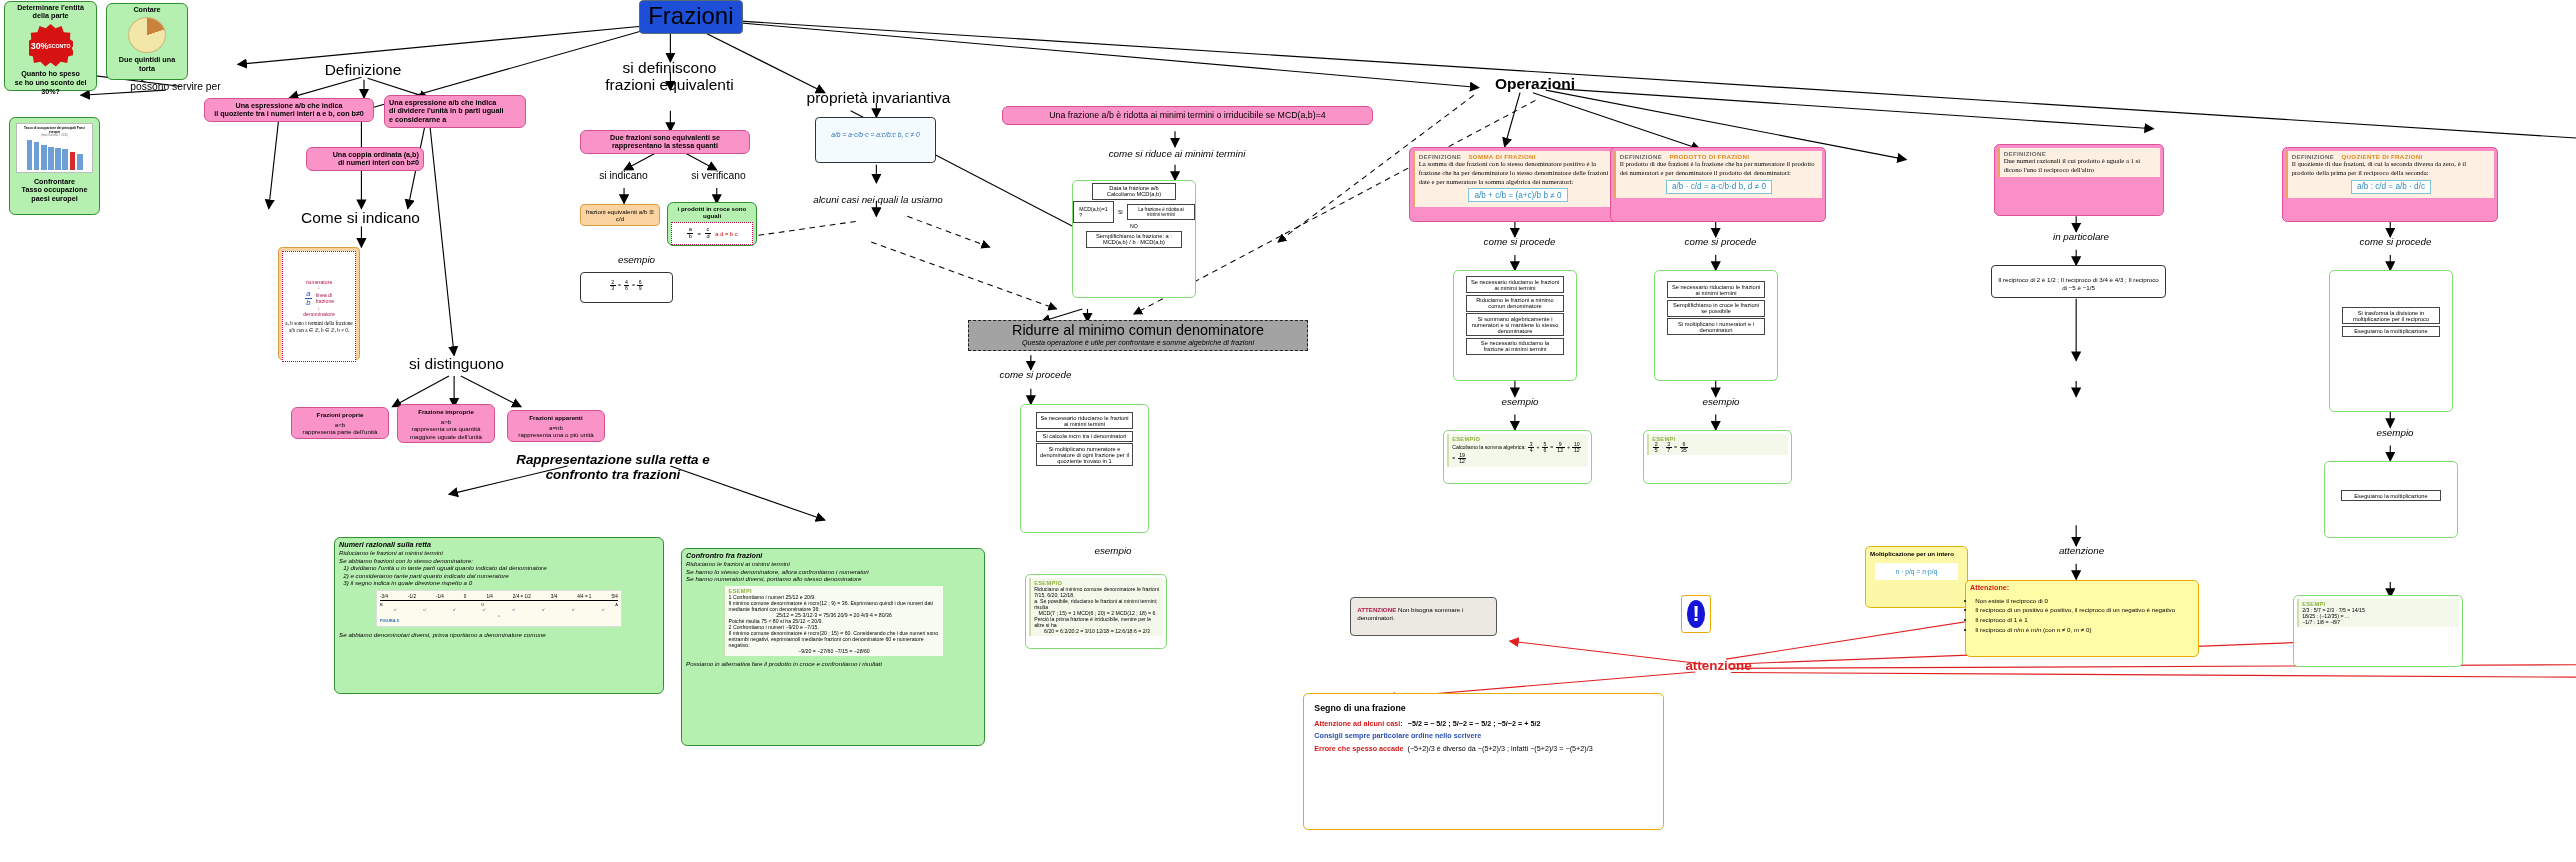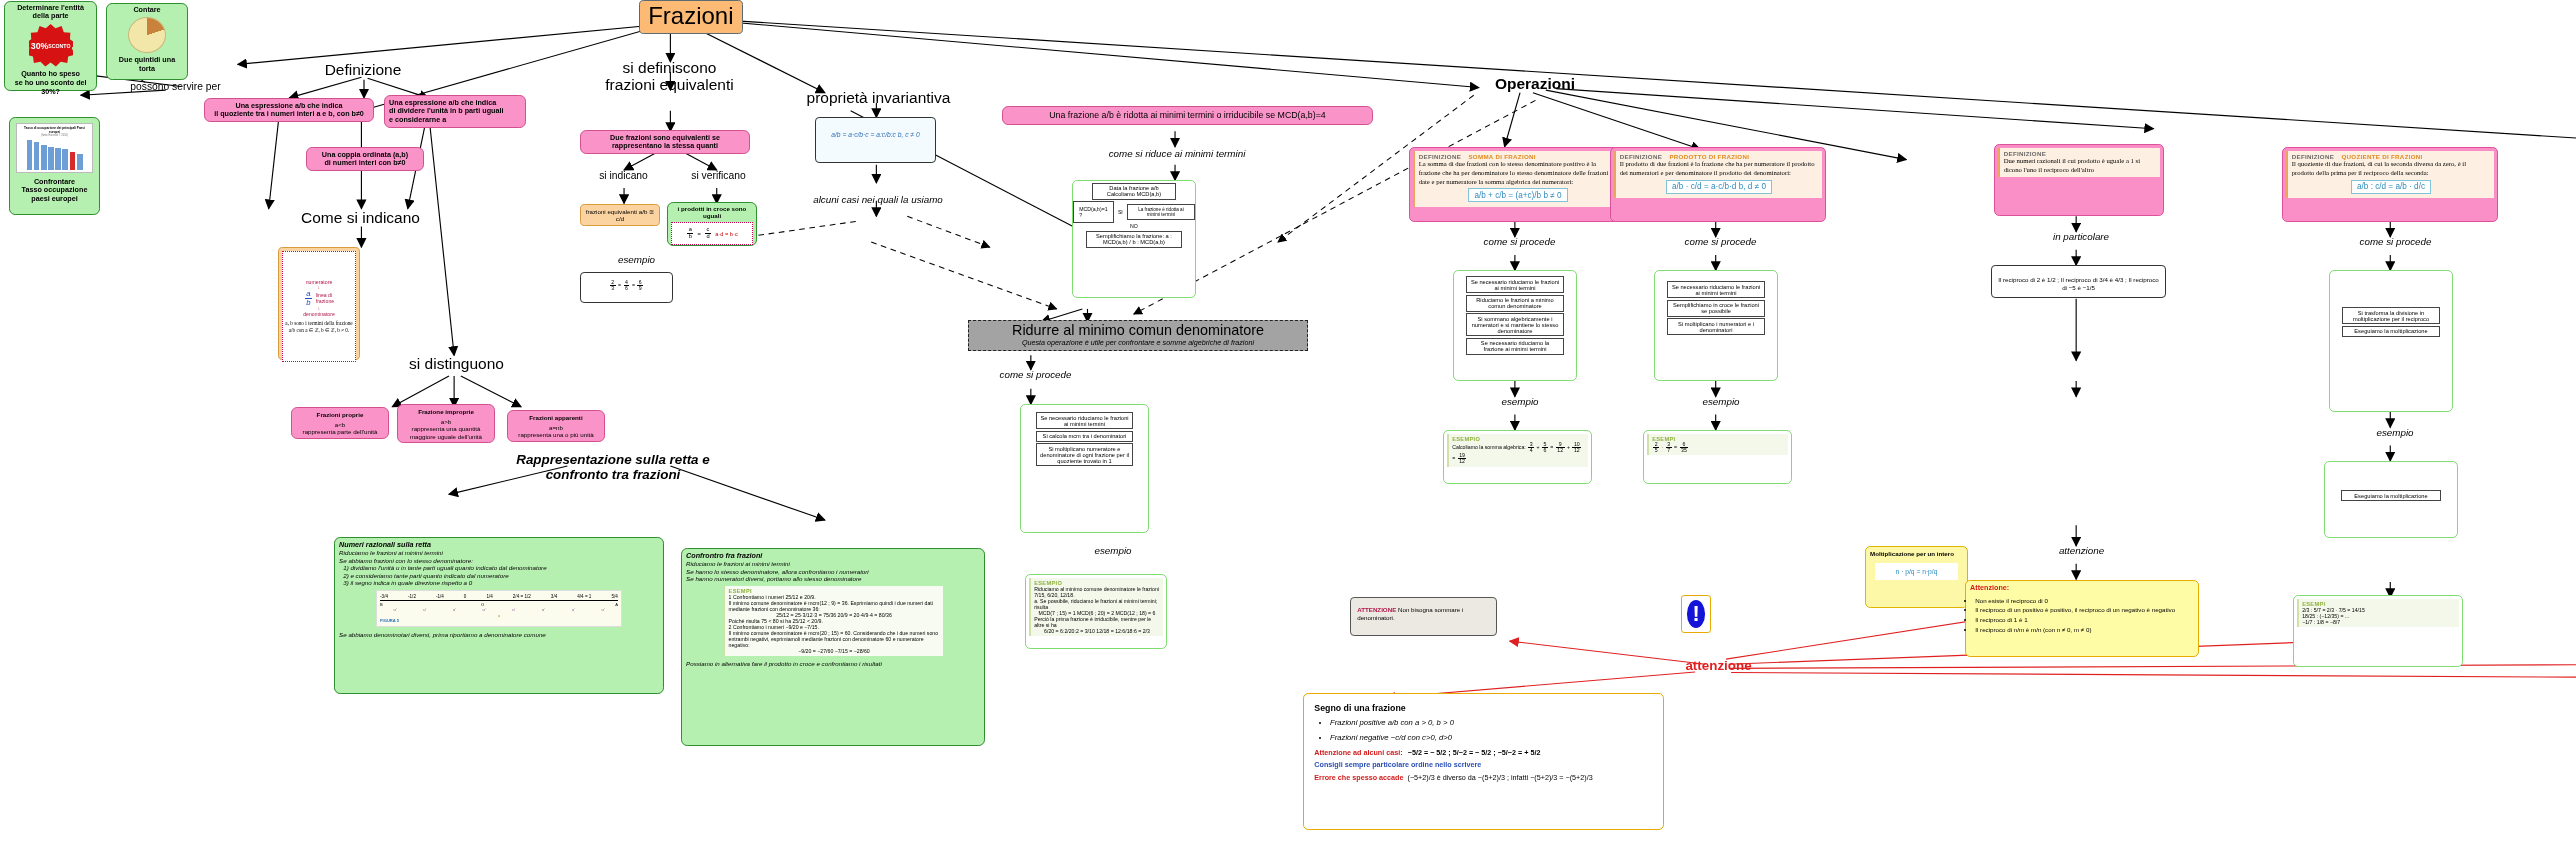--- a/index.html
+++ b/index.html
@@ -11,21 +11,21 @@
   .node{position:absolute;box-sizing:border-box;}
 
   
   .lbl{position:absolute;text-align:center;line-height:1.12;white-space:pre-line;}
   .lbl.plain{font-size:10.3px;}
   .lbl.big{font-size:15.5px;}
   .lbl.ital{font-style:italic;font-size:9.8px;}
   .lbl.bolditalic{font-weight:bold;font-style:italic;}
 
   
-  .title-box{background:#fdba74;border:1px solid #5b6b72;border-radius:4.6px;
+  .title-box{background:#1d4ed8;border:1px solid #5b6b72;border-radius:4.6px;
     font-size:24px;padding:1px 8.2px 3.1px;text-align:center;white-space:nowrap;}
 
   
   .green{background:#b6f0b0;border:1px solid #2f8f2f;border-radius:6.2px;}
   .pink{background:#fa94c8;border:1px solid #d3508f;border-radius:6.2px;}
   .pink2{background:#f98fc6;border:1px solid #e0509a;border-radius:5.2px;}
   .orange{background:#fbd3a0;border:1px solid #d99b3e;border-radius:4.6px;}
   .yellow{background:#fdf8a8;border:1px solid #e0b400;border-radius:5.2px;}
   .yellowstrong{background:#fffca6;border:1.5px solid #e8a900;border-radius:5.2px;}
   .white{background:#fff;border:1px solid #333;border-radius:4.1px;}
@@ -273,21 +273,21 @@
 
 <div class="lbl plain" style="left:129px;top:81px;width:93px;">possono servire per</div>
 
 <div class="lbl big" style="left:304px;top:61px;width:118px;">Definizione</div>
 
 <div class="node pink" style="left:204px;top:98px;width:170px;">
   <div class="nodetxt sm b" style="white-space:pre-line;">Una espressione a/b che indica
 il quoziente tra i numeri interi a e b, con b≠0</div>
 </div>
 <div class="node pink" style="left:306px;top:147px;width:118px;">
-  <div class="nodetxt sm b" style="white-space:pre-line;">Una coppia ordinata (a,b)
+  <div class="nodetxt sm b" style="white-space:pre-line;text-align:right;">Una coppia ordinata (a,b)
 di numeri interi con b≠0</div>
 </div>
 <div class="node pink" style="left:384px;top:95px;width:142px;">
   <div class="nodetxt sm b" style="white-space:pre-line;text-align:left;">Una espressione a/b che indica
 di dividere l'unità in b parti uguali
 e considerarne a</div>
 </div>
 
 <div class="lbl big" style="left:286px;top:209px;width:149px;">Come si indicano</div>
 
@@ -604,24 +604,20 @@
 
 <div class="node greytip" style="left:1350px;top:597px;width:147px;height:39px;">
   <div class="nodetxt xs left" style="padding:8.2px 6.2px;">
     <span class="b" style="color:#b1184b;">ATTENZIONE</span>
     <span>Non bisogna sommare i denominatori.</span>
   </div>
 </div>
 
 <div class="node yellowstrong" style="left:1303px;top:693px;width:361px;height:137px;background:#fff;">
   <div class="nodetxt md b left" style="padding:9.3px 10.3px 2.1px;">Segno di una frazione</div>
-  <ul style="margin:0 0 0 26px;padding:0;font-size:7.7px;font-style:italic;line-height:1.9;">
-    <li>Frazioni positive a/b con a &gt; 0, b &gt; 0</li>
-    <li>Frazioni negative −c/d con c&gt;0, d&gt;0</li>
-  </ul>
   <div style="display:flex;align-items:baseline;gap:5.2px;padding:3.1px 10.3px;">
     <span class="sm b"><span class="red">Attenzione ad alcuni casi:</span></span>
     <span class="sm b">−5/2 = − 5/2 ;  5/−2 = − 5/2 ;  −5/−2 = + 5/2</span>
   </div>
   <div class="nodetxt sm b left" style="color:#2a4fb5;padding:1px 10.3px;">Consigli sempre particolare ordine nello scrivere</div>
   <div style="display:flex;align-items:baseline;gap:4.1px;padding:2.1px 10.3px;">
     <span class="sm b red">Errore che spesso accade</span>
     <span class="sm">(−5+2)/3  è diverso da  −(5+2)/3 ;  infatti  −(5+2)/3 = −(5+2)/3</span>
   </div>
 </div>

